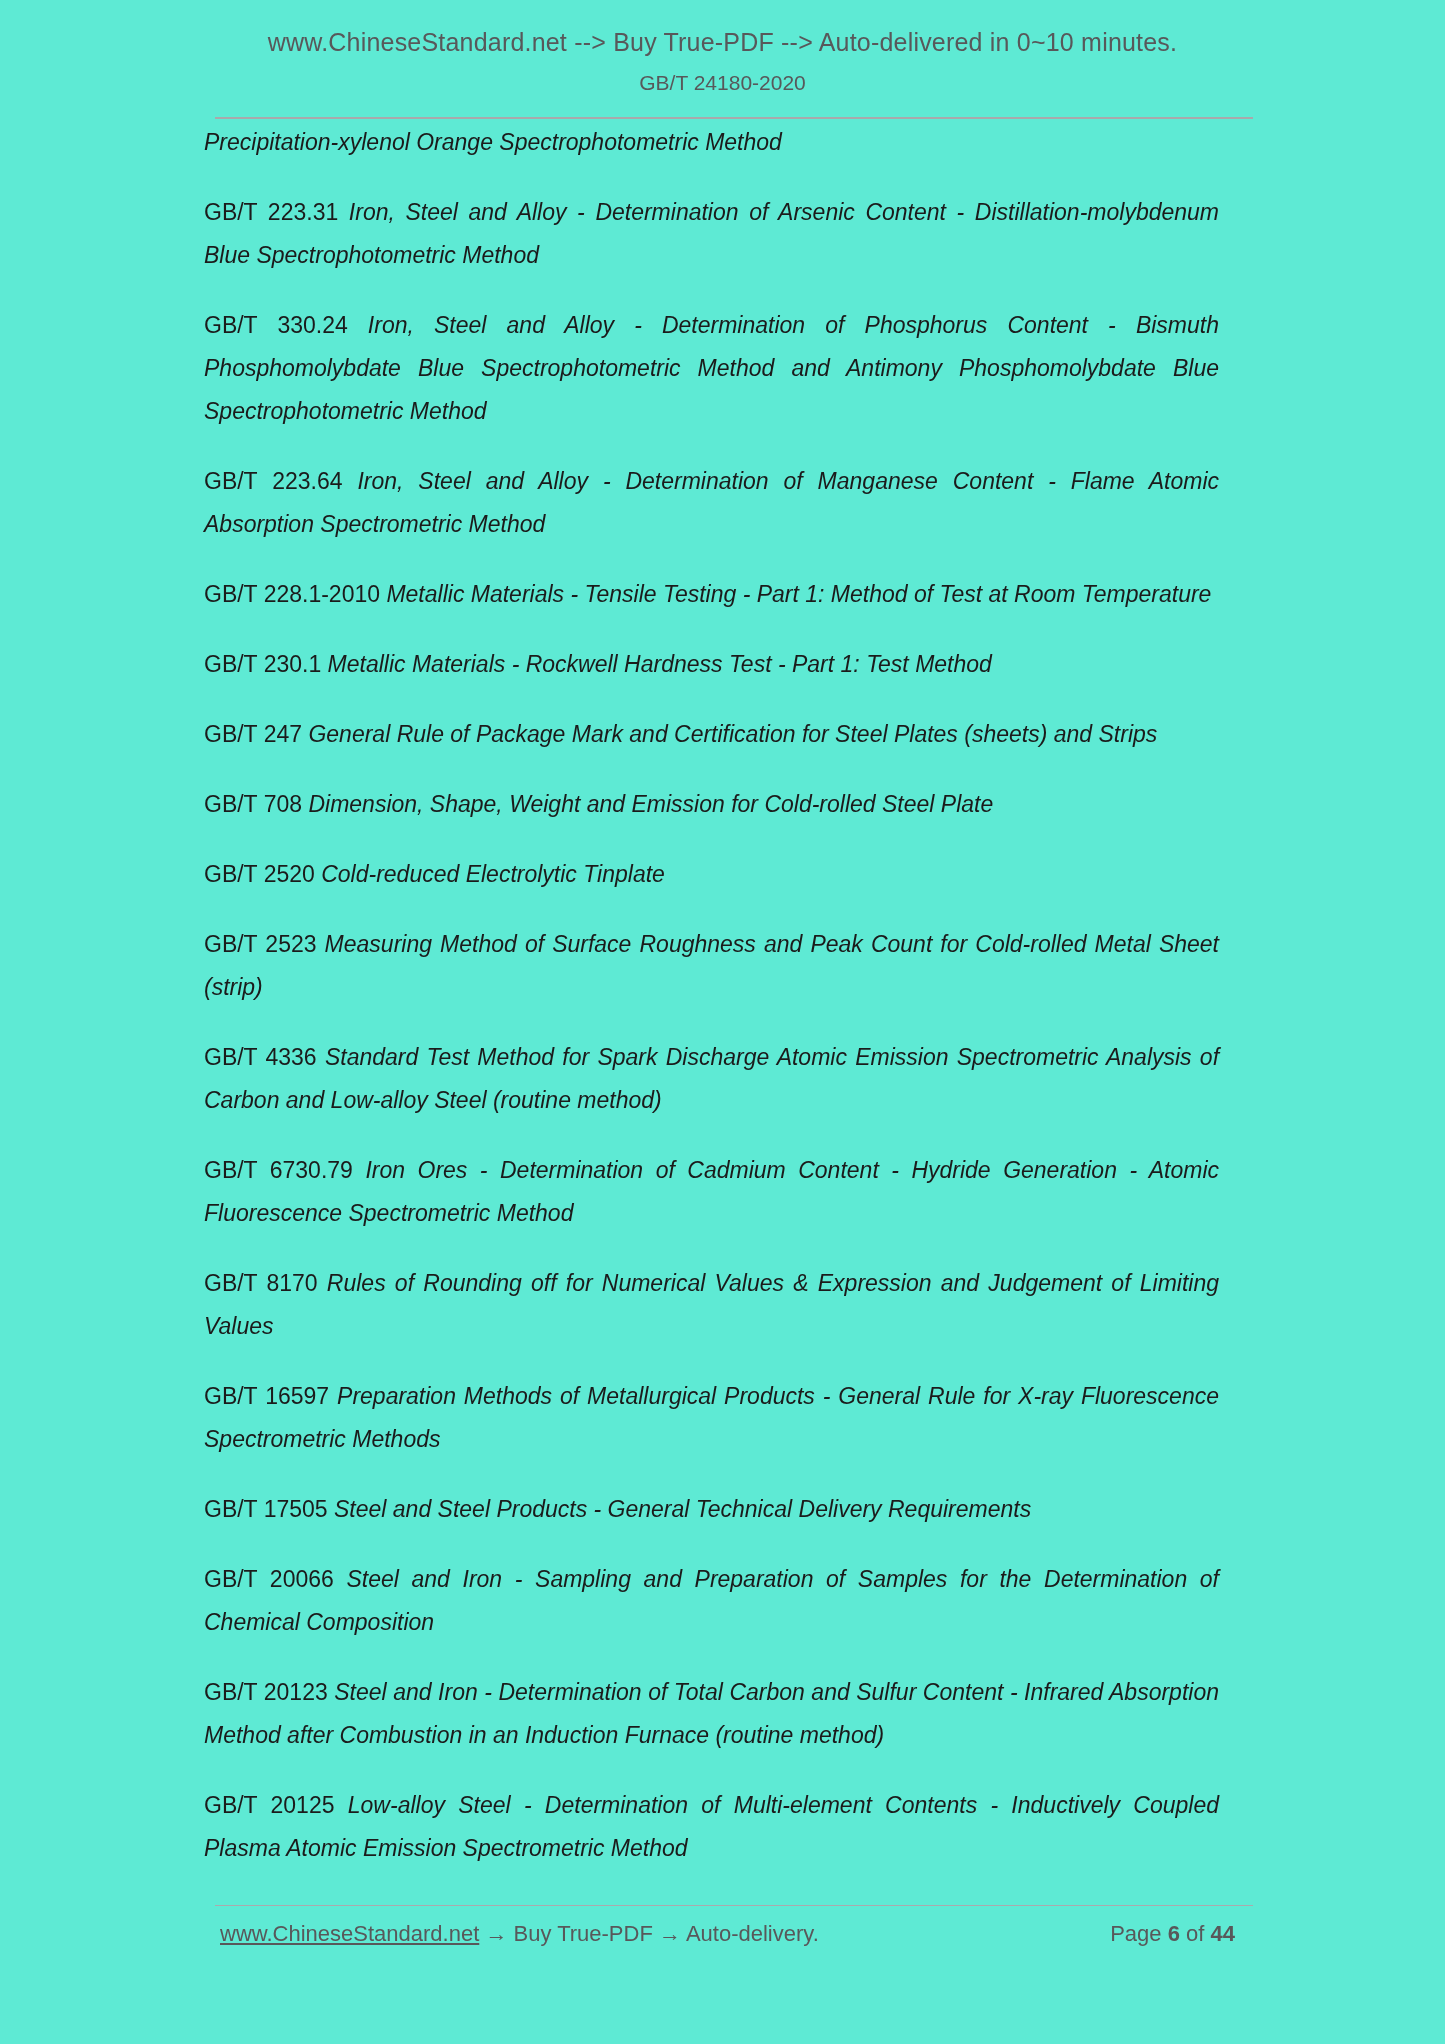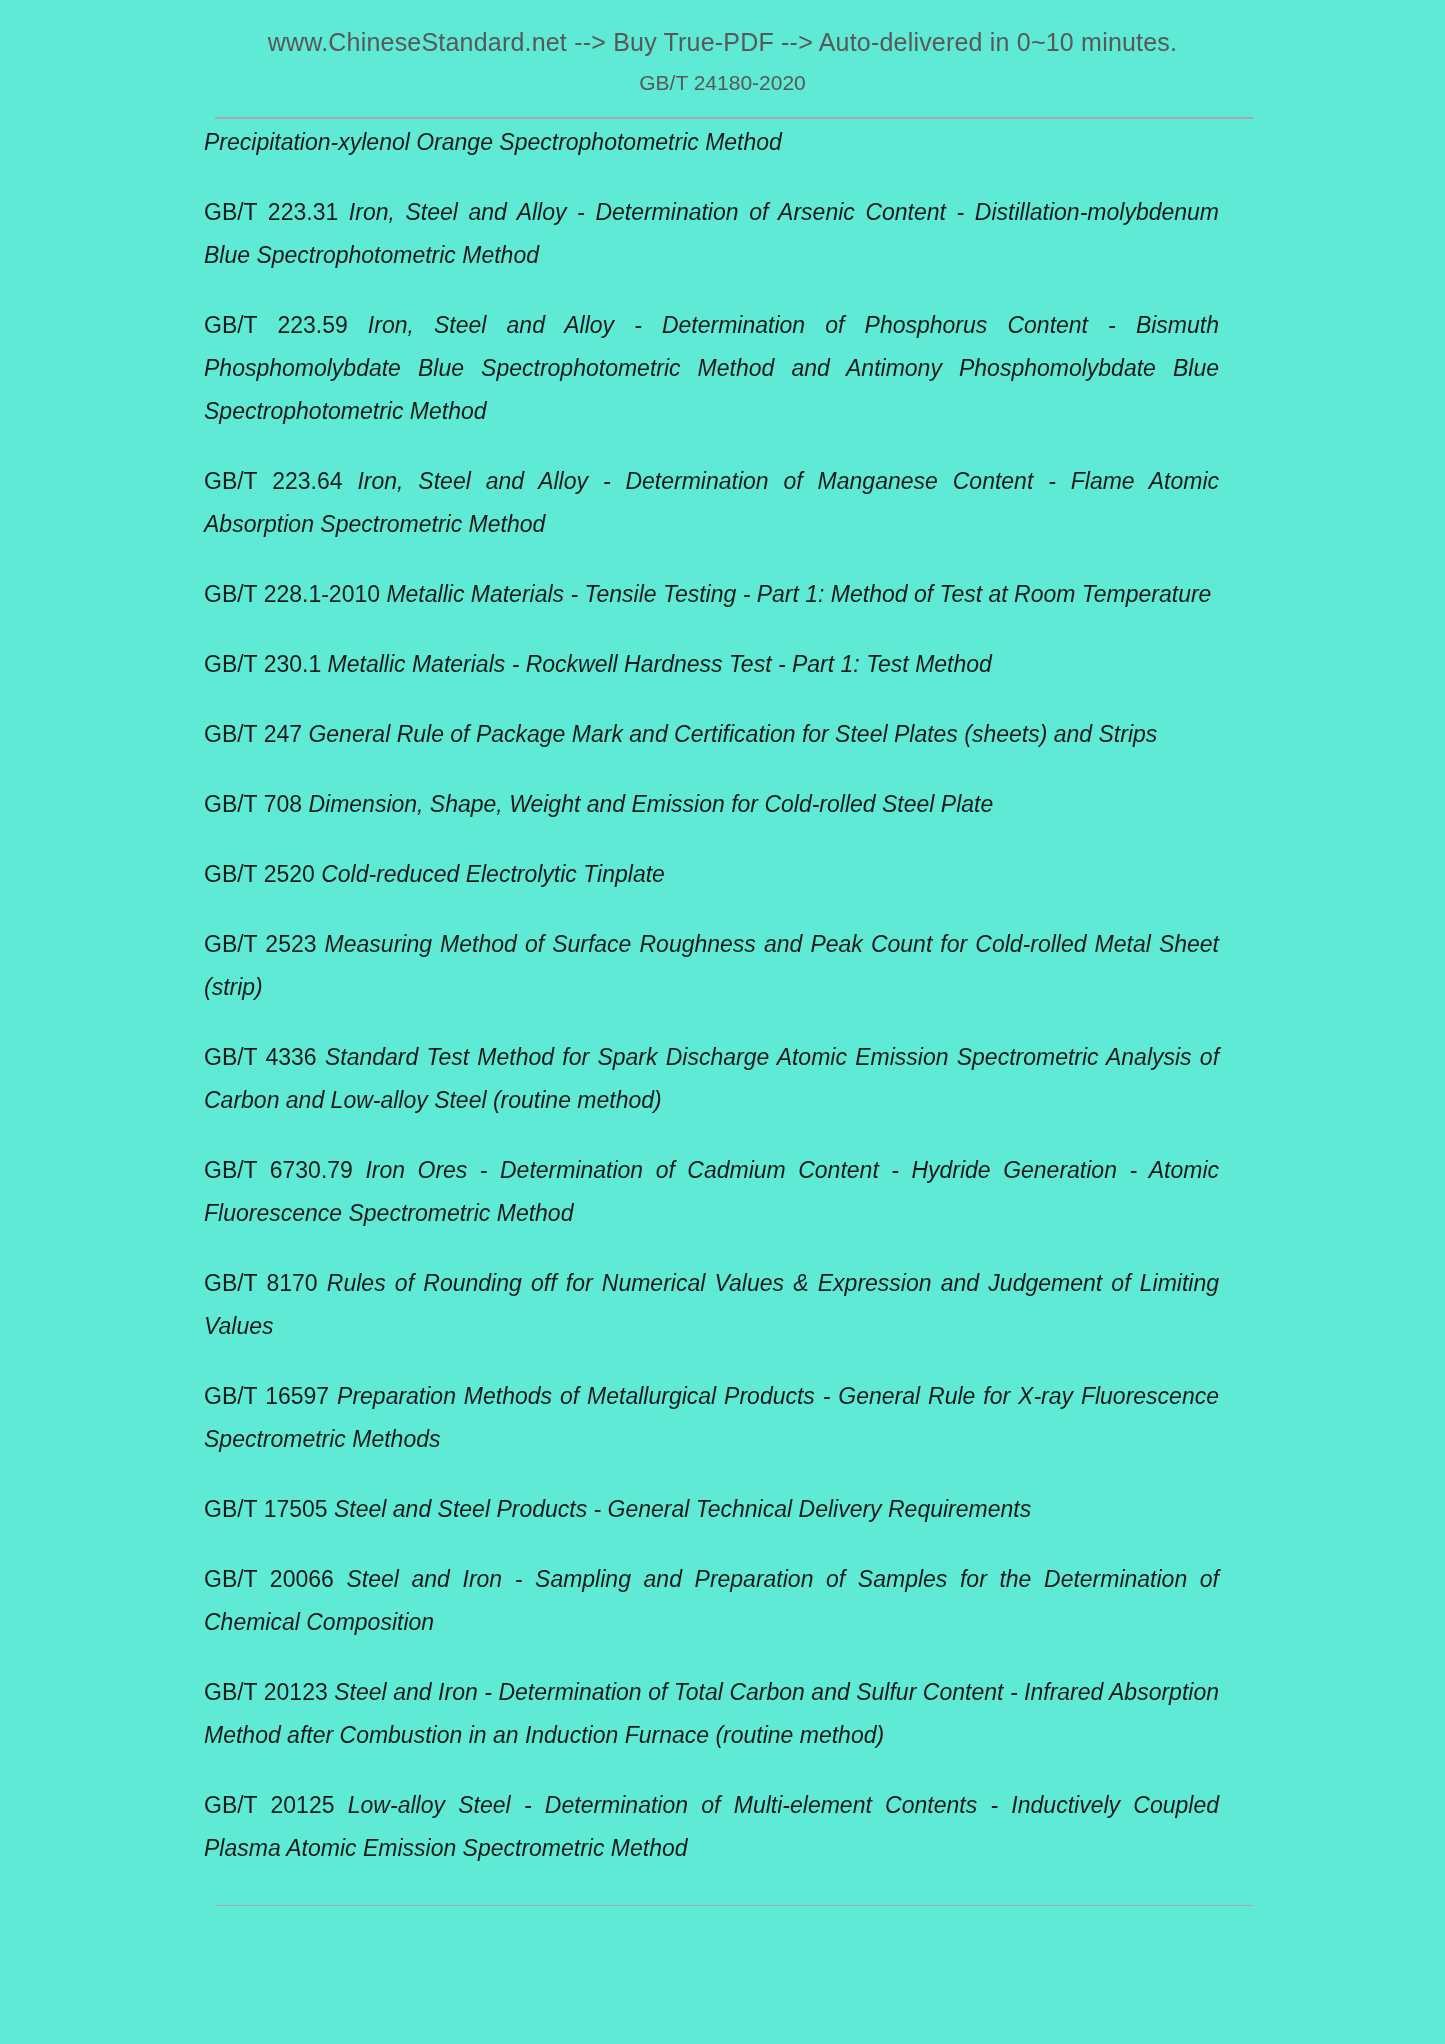--- a/index.html
+++ b/index.html
@@ -58,21 +58,21 @@
   <div class="header-line2">GB/T 24180-2020</div>
 
   <div class="header-rule"></div>
 
   <div class="content">
 
       <p><span class="title">Precipitation-xylenol Orange Spectrophotometric Method</span></p>
 
       <p><span class="code">GB/T 223.31</span> <span class="title">Iron, Steel and Alloy - Determination of Arsenic Content - Distillation-molybdenum Blue Spectrophotometric Method</span></p>
 
-      <p><span class="code">GB/T 223.59</span> <span class="title">Iron, Steel and Alloy - Determination of Phosphorus Content - Bismuth Phosphomolybdate Blue Spectrophotometric Method and Antimony Phosphomolybdate Blue Spectrophotometric Method</span></p>
+      <p><span class="code">GB/T 330.24</span> <span class="title">Iron, Steel and Alloy - Determination of Phosphorus Content - Bismuth Phosphomolybdate Blue Spectrophotometric Method and Antimony Phosphomolybdate Blue Spectrophotometric Method</span></p>
 
       <p><span class="code">GB/T 223.64</span> <span class="title">Iron, Steel and Alloy - Determination of Manganese Content - Flame Atomic Absorption Spectrometric Method</span></p>
 
       <p><span class="code">GB/T 228.1-2010</span> <span class="title">Metallic Materials - Tensile Testing - Part 1: Method of Test at Room Temperature</span></p>
 
       <p><span class="code">GB/T 230.1</span> <span class="title">Metallic Materials - Rockwell Hardness Test - Part 1: Test Method</span></p>
 
       <p><span class="code">GB/T 247</span> <span class="title">General Rule of Package Mark and Certification for Steel Plates (sheets) and Strips</span></p>
 
       <p><span class="code">GB/T 708</span> <span class="title">Dimension, Shape, Weight and Emission for Cold-rolled Steel Plate</span></p>
@@ -93,14 +93,26 @@
 
       <p><span class="code">GB/T 20066</span> <span class="title">Steel and Iron - Sampling and Preparation of Samples for the Determination of Chemical Composition</span></p>
 
       <p><span class="code">GB/T 20123</span> <span class="title">Steel and Iron - Determination of Total Carbon and Sulfur Content - Infrared Absorption Method after Combustion in an Induction Furnace (routine method)</span></p>
 
       <p><span class="code">GB/T 20125</span> <span class="title">Low-alloy Steel - Determination of Multi-element Contents - Inductively Coupled Plasma Atomic Emission Spectrometric Method</span></p>
     </div>
 
   <div class="footer-rule"></div>
 
+  <div class="footer">
+    <div>
+      <span class="footer-link">www.ChineseStandard.net</span>
+      <span>→ Buy True-PDF → Auto-delivery.</span>
+    </div>
+    <div class="page-info">
+      <span>Page</span>
+      <b>6</b>
+      <span>of</span>
+      <b>44</b>
+    </div>
+  </div>
 
 </div>
 
 </body></html>

